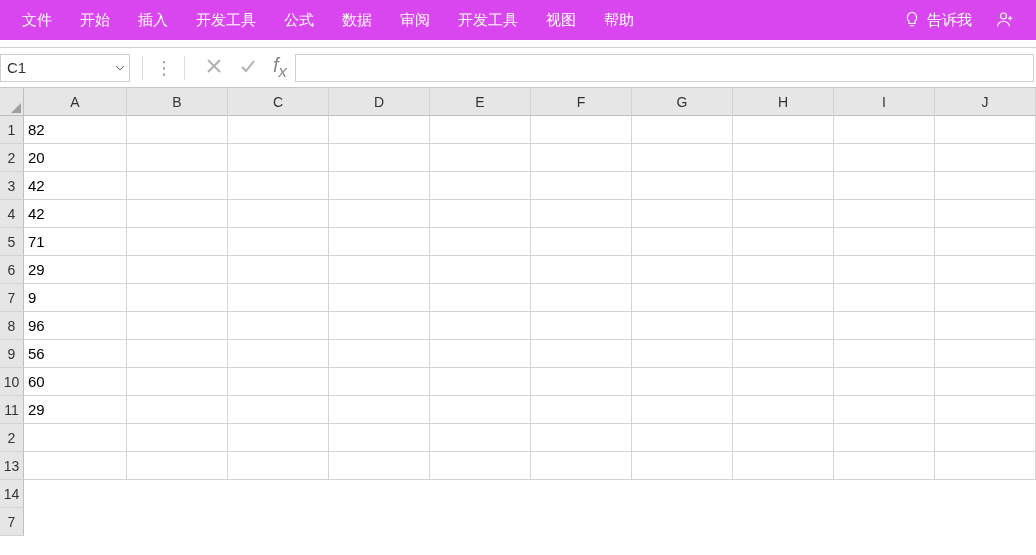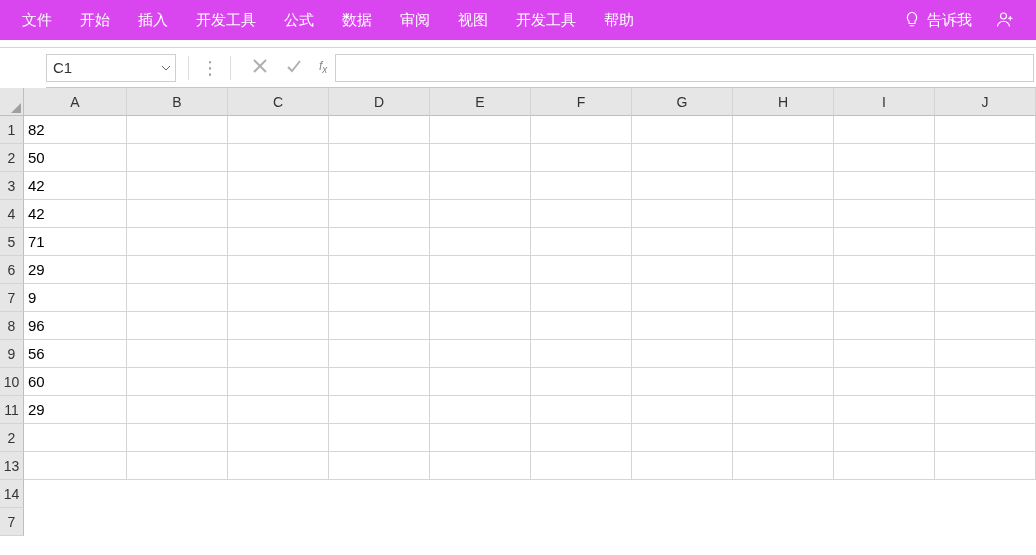--- a/index.html
+++ b/index.html
@@ -6,30 +6,30 @@
     body { background: #fff; width: 1036px; height: 555px; overflow: hidden; user-select: none; }
 
     .ribbon { background: #d946ef; height: 40px; display: flex; align-items: center; padding: 0 8px; color: #fff; font-size: 15px; }
     .ribbon .tab { padding: 0 14px; height: 100%; display: flex; align-items: center; cursor: pointer; }
     .ribbon .spacer { flex: 1; }
     .ribbon .tell-me { display: flex; align-items: center; gap: 6px; padding: 0 10px; }
     .ribbon svg { width: 18px; height: 18px; stroke: #fff; fill: none; stroke-width: 1.5; }
 
     .toolbar-strip { height: 8px; background: #fff; border-bottom: 1px solid #d4d4d4; }
 
-    .formula-bar { height: 40px; display: flex; align-items: center; border-bottom: 1px solid #c7c7c7; background: #fff; margin-left: 46px; }
+    .formula-bar { height: 40px; display: flex; align-items: center; border-bottom: 1px solid #c7c7c7; background: #fff; }
     .name-box-wrap { width: 130px; height: 28px; border: 1px solid #cfcfcf; display: flex; align-items: center; margin-left: 0; }
     .name-box { flex: 1; padding: 0 6px; font-size: 15px; color: #333; }
     .name-box-dd { width: 18px; display: flex; align-items: center; justify-content: center; }
     .name-box-dd svg { width: 10px; height: 10px; stroke: #666; }
     .fb-divider { width: 1px; height: 24px; background: #ddd; margin: 0 12px; }
     .fb-dots { color: #999; font-size: 18px; letter-spacing: -1px; }
     .fb-btn { width: 34px; height: 100%; display: flex; align-items: center; justify-content: center; cursor: pointer; }
     .fb-btn svg { width: 16px; height: 16px; stroke: #b0b0b0; fill: none; stroke-width: 2; }
-    .fb-fx { font-style: italic; font-family: Cambria, serif; color: #888; font-size: 12px; padding: 0 8px; }
+    .fb-fx { font-style: italic; font-family: Cambria, serif; color: #888; font-size: 20px; padding: 0 8px; }
     .formula-input { flex: 1; height: 28px; border: 1px solid #cfcfcf; padding: 0 6px; font-size: 14px; margin-right: 2px; }
 
     .grid-wrap { display: flex; height: calc(555px - 40px - 8px - 40px); }
     .row-headers { width: 24px; }
     .corner { width: 24px; height: 28px; background: #e6e6e6; border-right: 1px solid #bfbfbf; border-bottom: 1px solid #bfbfbf; position: relative; }
     .corner::after { content: ''; position: absolute; right: 2px; bottom: 2px; width: 0; height: 0; border-style: solid; border-width: 0 0 10px 10px; border-color: transparent transparent #a0a0a0 transparent; }
     .row-hdr { height: 28px; background: #e6e6e6; border-right: 1px solid #bfbfbf; border-bottom: 1px solid #d4d4d4; display: flex; align-items: center; justify-content: center; font-size: 14px; color: #333; }
     .cols-and-cells { flex: 1; overflow: hidden; }
     .col-headers { display: flex; height: 28px; }
     .col-hdr { background: #e6e6e6; border-right: 1px solid #d4d4d4; border-bottom: 1px solid #bfbfbf; display: flex; align-items: center; justify-content: center; font-size: 14px; color: #333; }
@@ -44,22 +44,22 @@
 <body>
 
 <div class="ribbon">
   <div class="tab">文件</div>
   <div class="tab">开始</div>
   <div class="tab">插入</div>
   <div class="tab">开发工具</div>
   <div class="tab">公式</div>
   <div class="tab">数据</div>
   <div class="tab">审阅</div>
+  <div class="tab">开发工具</div>
   <div class="tab">视图</div>
-  <div class="tab">开发工具</div>
   <div class="tab">帮助</div>
   <div class="spacer"></div>
   <div class="tell-me">
     <span>
       <svg viewBox="0 0 24 24">
           <path d="M9 21h6M12 3a7 7 0 0 0-4 12v3h8v-3a7 7 0 0 0-4-12z"></path>
         </svg>
     </span>
     <span>告诉我</span>
   </div>
@@ -144,21 +144,21 @@
           <div class="cell w-c"></div>
           <div class="cell w-d"></div>
           <div class="cell w-e"></div>
           <div class="cell w-f"></div>
           <div class="cell w-g"></div>
           <div class="cell w-h"></div>
           <div class="cell w-i"></div>
           <div class="cell w-j"></div>
         </div>
         <div class="row">
-          <div class="cell w-a">50</div>
+          <div class="cell w-a">20</div>
           <div class="cell w-b"></div>
           <div class="cell w-c"></div>
           <div class="cell w-d"></div>
           <div class="cell w-e"></div>
           <div class="cell w-f"></div>
           <div class="cell w-g"></div>
           <div class="cell w-h"></div>
           <div class="cell w-i"></div>
           <div class="cell w-j"></div>
         </div>

